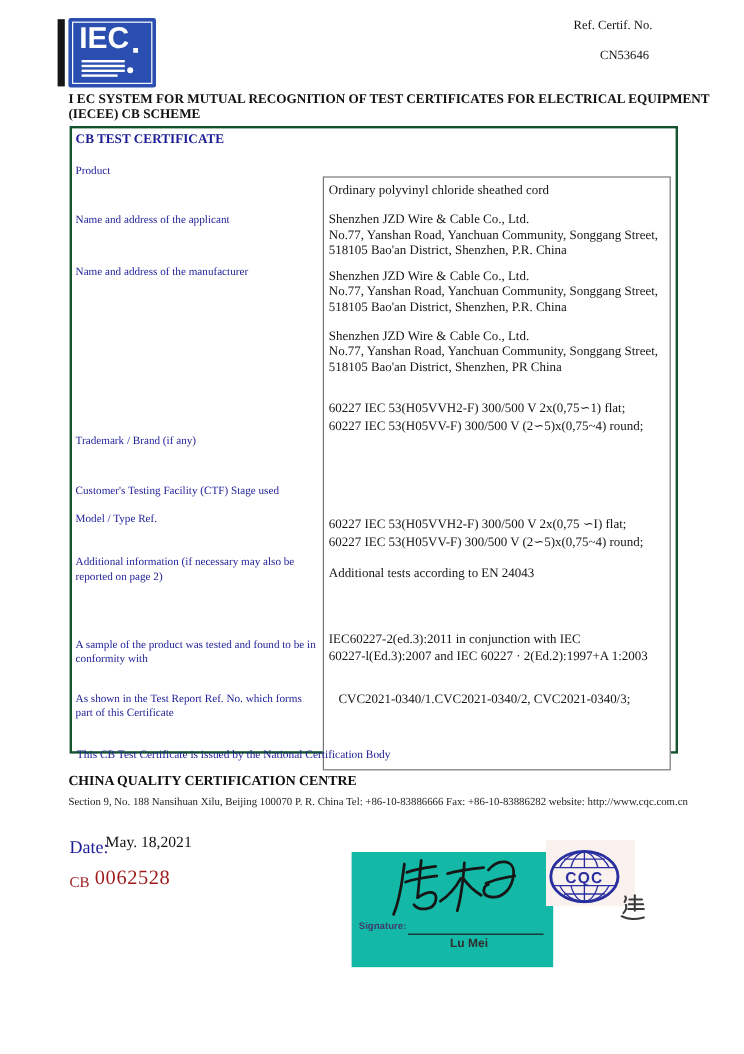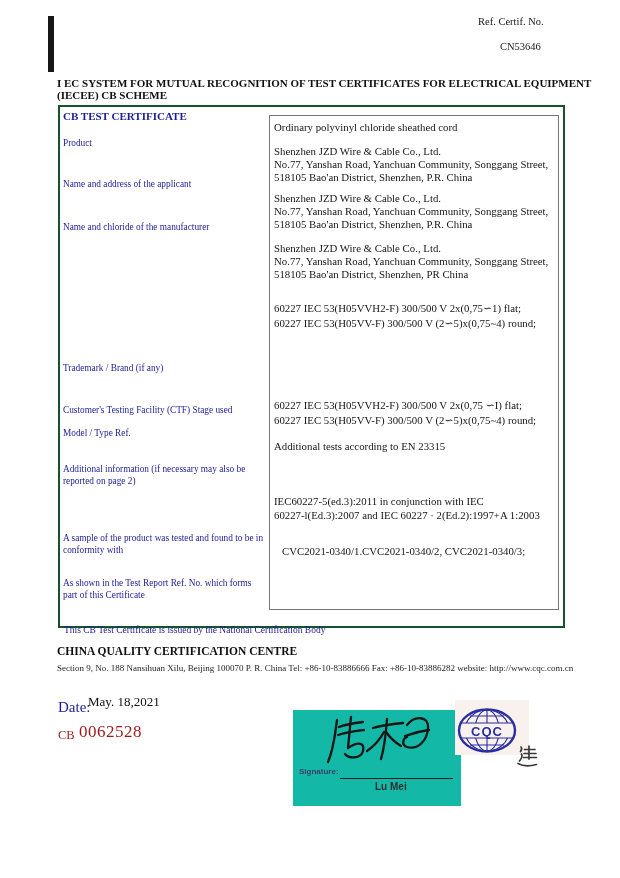--- a/index.html
+++ b/index.html
@@ -20,21 +20,21 @@
 
   
   #ref-label{position:absolute;left:478px;top:16px;font-size:10.5px;color:#161616;}
   #ref-no{position:absolute;left:500px;top:41px;font-size:10.5px;color:#161616;}
   #scheme1{position:absolute;left:57px;top:77px;font-size:11px;font-weight:bold;color:#101010;}
   #scheme2{position:absolute;left:57px;top:89px;font-size:11px;font-weight:bold;color:#101010;}
 
   
   #outer-box{position:absolute;left:58px;top:105px;width:503px;height:519px;border:2px solid #14532d;}
   #cert-title{position:absolute;left:3px;top:3px;font-size:11px;font-weight:bold;color:#1c1c96;}
-  #inner-box{position:absolute;left:209px;top:8px;width:288px;height:493px;border:1px solid #777;background:#fff;}
+  #inner-box{position:absolute;left:209px;top:40px;width:288px;height:493px;border:1px solid #777;background:#fff;}
 
   .lbl{position:absolute;left:3px;width:202px;color:#1c1c96;font-size:9.3px;line-height:11.5px;}
   #lbl-product{top:31px}
   #lbl-applicant{top:72px}
   #lbl-manufacturer{top:115px}
   #lbl-factory{top:158px}
   #lbl-factory-note{top:175px;font-size:8px;width:210px;}
   #lbl-factory-note .it{font-style:italic;}
   #lbl-ratings{top:219px}
   #lbl-trademark{top:256px}
@@ -78,34 +78,45 @@
   #cqc-globe{position:absolute;left:2px;top:8px;}
   #jian{position:absolute;left:516px;top:744px;}
 </style>
 </head>
 <body>
 
 <div class="page">
 
   <div id="iec-logo">
     <div id="iec-bar"></div>
+    <div id="iec-box">
+      <div id="iec-frame">
+        <div id="iec-text">IEC</div>
+        <div id="iec-period"></div>
+        <div class="iec-line" id="iec-l1"></div>
+        <div class="iec-line" id="iec-l2"></div>
+        <div class="iec-line" id="iec-l3"></div>
+        <div class="iec-line" id="iec-l4"></div>
+        <div id="iec-dot"></div>
+      </div>
+    </div>
   </div>
 
   <div id="ref-label">Ref. Certif. No.</div>
   <div id="ref-no">CN53646</div>
 
   <div id="scheme1">I EC SYSTEM FOR MUTUAL RECOGNITION OF TEST CERTIFICATES FOR ELECTRICAL EQUIPMENT</div>
   <div id="scheme2">(IECEE) CB SCHEME</div>
 
   <div id="outer-box">
     <div id="cert-title">CB TEST CERTIFICATE</div>
 
     <div class="lbl" id="lbl-product">Product</div>
     <div class="lbl" id="lbl-applicant">Name and address of the applicant</div>
-    <div class="lbl" id="lbl-manufacturer">Name and chloride of the manufacturer</div>
+    <div class="lbl" id="lbl-manufacturer">Name and address of the manufacturer</div>
     <div class="lbl" id="lbl-trademark">Trademark / Brand (if any)</div>
     <div class="lbl" id="lbl-model">Model / Type Ref.</div>
     <div class="lbl" id="lbl-ctf">Customer's Testing Facility (CTF) Stage used</div>
     <div class="lbl" id="lbl-additional">Additional information (if necessary may also be reported on page 2)</div>
     <div class="lbl" id="lbl-conformity">A sample of the product was tested and found to be in conformity with</div>
     <div class="lbl" id="lbl-testreport">As shown in the Test Report Ref. No. which forms part of this Certificate</div>
 
     <div id="inner-box">
       <div class="val" id="val-product">Ordinary polyvinyl chloride sheathed cord</div>
 
@@ -130,24 +141,24 @@
       <div class="val" id="val-ratings">
         <div>60227 IEC 53(H05VVH2-F) 300/500 V 2x(0,75∽1) flat;</div>
         <div>60227 IEC 53(H05VV-F) 300/500 V (2∽5)x(0,75~4) round;</div>
       </div>
 
       <div class="val" id="val-model">
         <div>60227 IEC 53(H05VVH2-F) 300/500 V 2x(0,75 ∽I) flat;</div>
         <div>60227 IEC 53(H05VV-F) 300/500 V (2∽5)x(0,75~4) round;</div>
       </div>
 
-      <div class="val" id="val-additional">Additional tests according to EN 23315</div>
+      <div class="val" id="val-additional">Additional tests according to EN 24043</div>
 
       <div class="val" id="val-conformity">
-        <div>IEC60227-5(ed.3):2011 in conjunction with IEC</div>
+        <div>IEC60227-2(ed.3):2011 in conjunction with IEC</div>
         <div>60227-l(Ed.3):2007 and IEC 60227 · 2(Ed.2):1997+A 1:2003</div>
       </div>
 
       <div class="val" id="val-testreport">CVC2021-0340/1.CVC2021-0340/2, CVC2021-0340/3;</div>
     </div>
   </div>
 
   <div id="issued">This CB Test Certificate is issued by the National Certification Body</div>
   <div id="ncb-name">CHINA QUALITY CERTIFICATION CENTRE</div>
   <div id="ncb-addr">Section 9, No. 188 Nansihuan Xilu, Beijing 100070 P. R. China Tel: +86-10-83886666 Fax: +86-10-83886282 website: http://www.cqc.com.cn</div>

